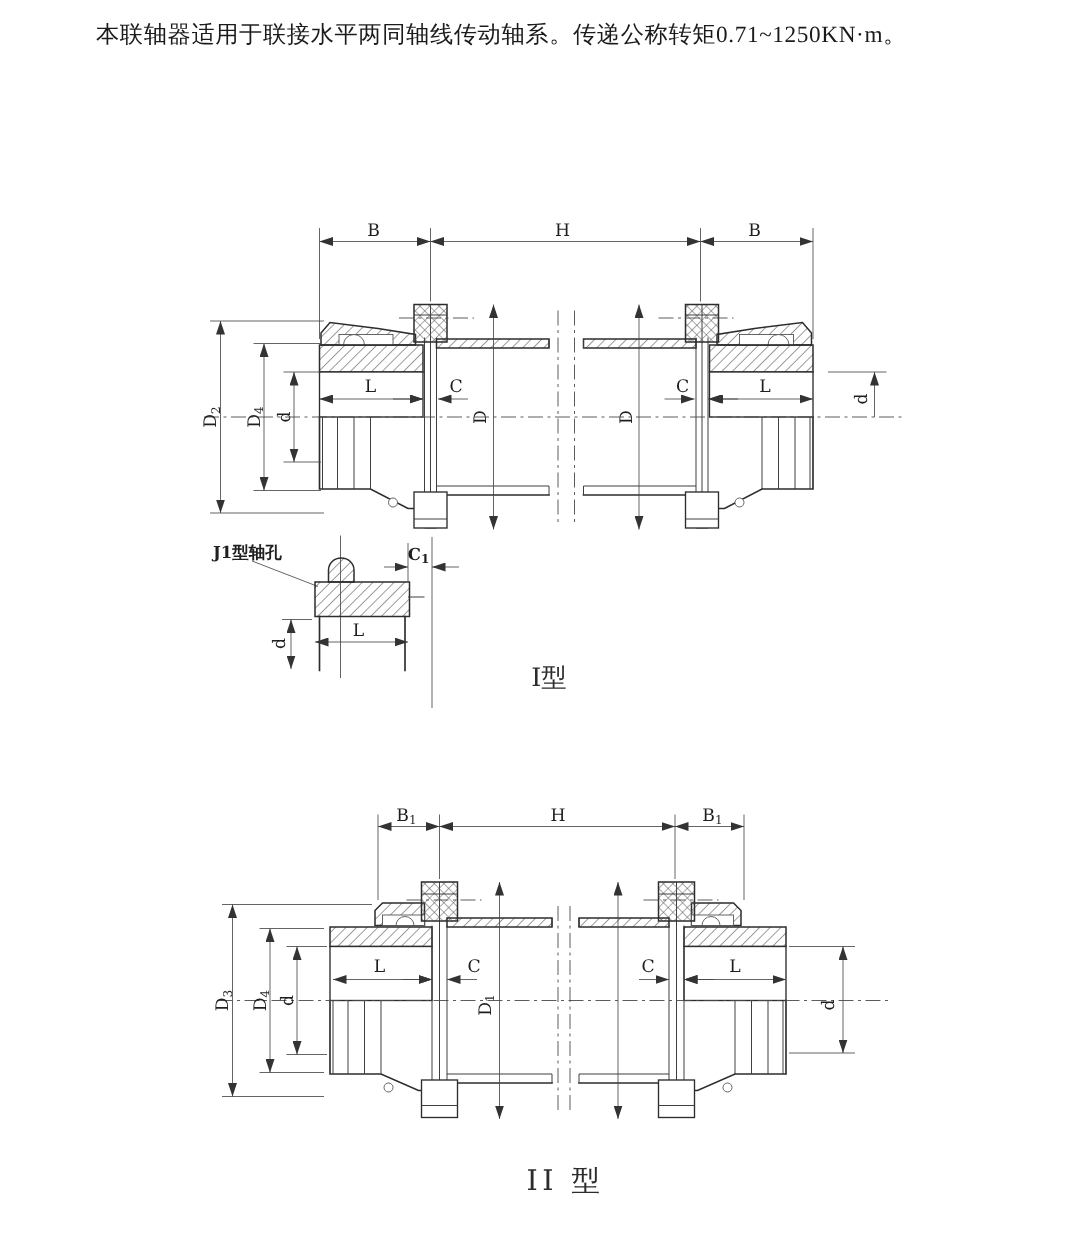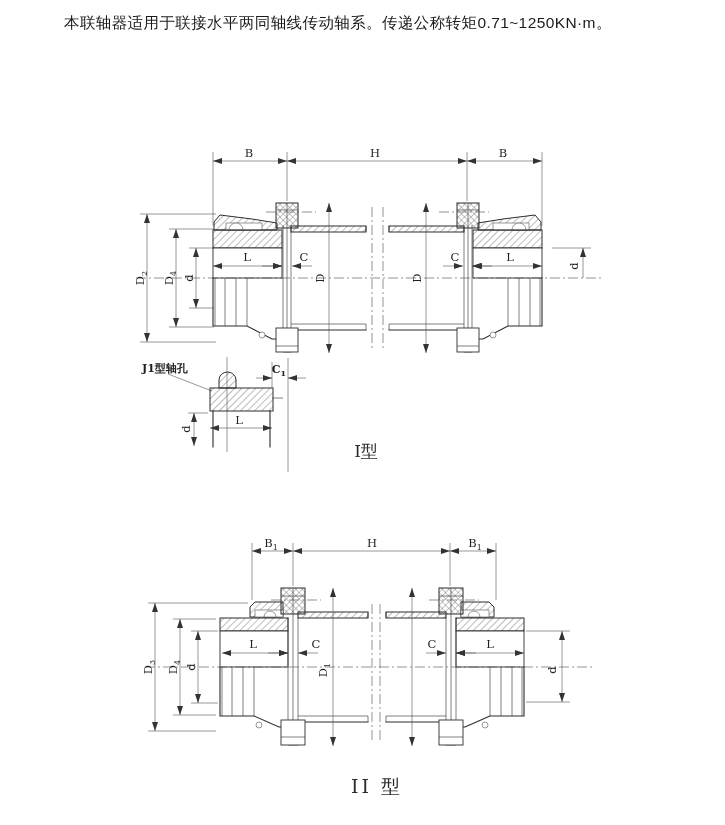--- a/index.html
+++ b/index.html
@@ -1,19 +1,19 @@
 <!DOCTYPE html>
 <html><head>
 <meta charset="utf-8">
 <style>
   html,body{margin:0;padding:0;background:#ffffff;}
   .page{position:relative;width:725px;height:825px;background:#ffffff;overflow:hidden;
         font-family:"DejaVu Serif","Liberation Serif",serif;}
   .intro{position:absolute;left:64px;top:13px;width:620px;font-size:15.5px;color:#1b1b1b;
-         letter-spacing:0.4px;font-family:Liberation Sans, sans-serif;}
+         letter-spacing:0.4px;font-family:Liberation Serif, serif;}
   svg{position:absolute;left:0;top:0;}
   .s1{stroke:#2d2d2d;stroke-width:1.1;fill:none;stroke-linecap:square;}
   .s2{stroke:#3a3a3a;stroke-width:0.65;fill:none;}
   .s3{stroke:#444444;stroke-width:0.55;fill:none;}
   .ch{stroke:#4a4a4a;stroke-width:0.6;fill:none;stroke-dasharray:10 3 2 3;}
   .hatchf{fill:url(#hp);stroke:#2d2d2d;stroke-width:1;}
   .xf{fill:url(#xp);stroke:#2d2d2d;stroke-width:1;}
   .wf{fill:#ffffff;stroke:#2d2d2d;stroke-width:0.9;}
   .wt{fill:#ffffff;stroke:#555555;stroke-width:0.6;}
   text{fill:#1f1f1f;font-family:"DejaVu Serif","Liberation Serif",serif;}

